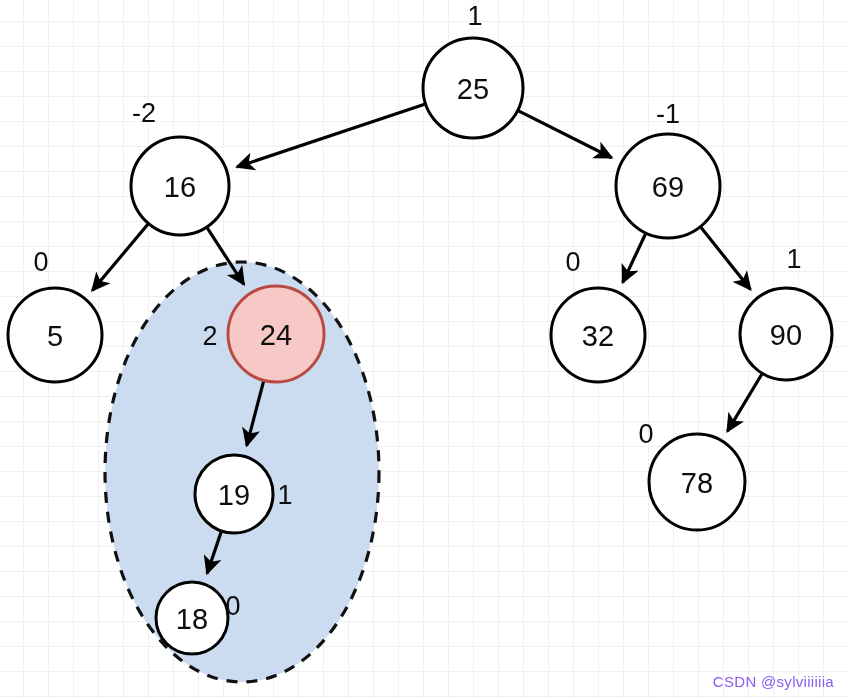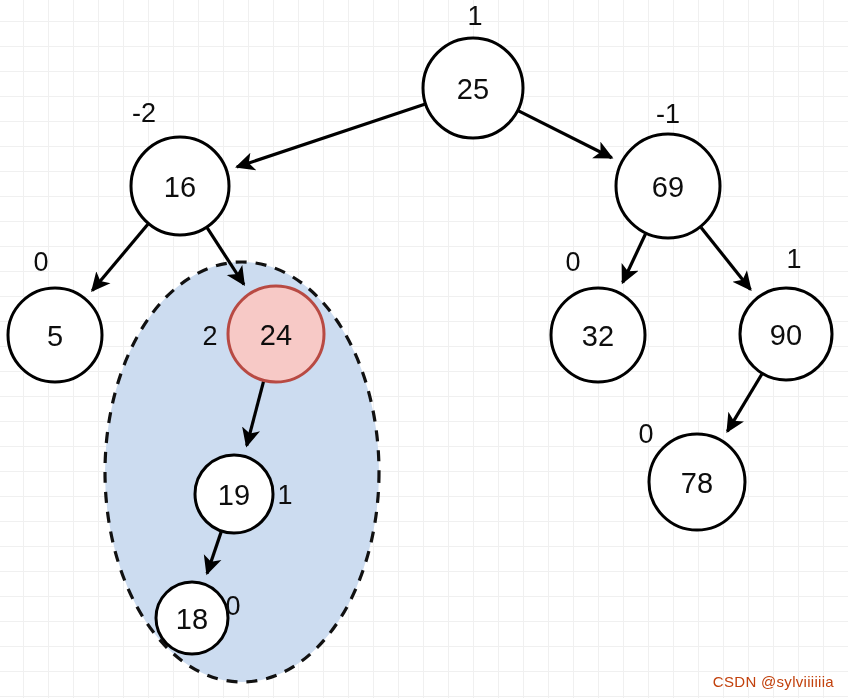--- a/index.html
+++ b/index.html
@@ -71,21 +71,21 @@
     stroke: #111111;
     stroke-width: 3.2;
     stroke-dasharray: 11 9;
   }
   #watermark {
     position: absolute;
     right: 14px;
     bottom: 8px;
     font-family: "Liberation Sans", sans-serif;
     font-size: 15px;
-    color: #c2410c;
+    color: #8b5cf6;
     letter-spacing: 0.3px;
     user-select: none;
   }
 </style>
 </head>
 <body>
 
 <div id="canvas-root">
 
   <div id="grid-bg"></div>

